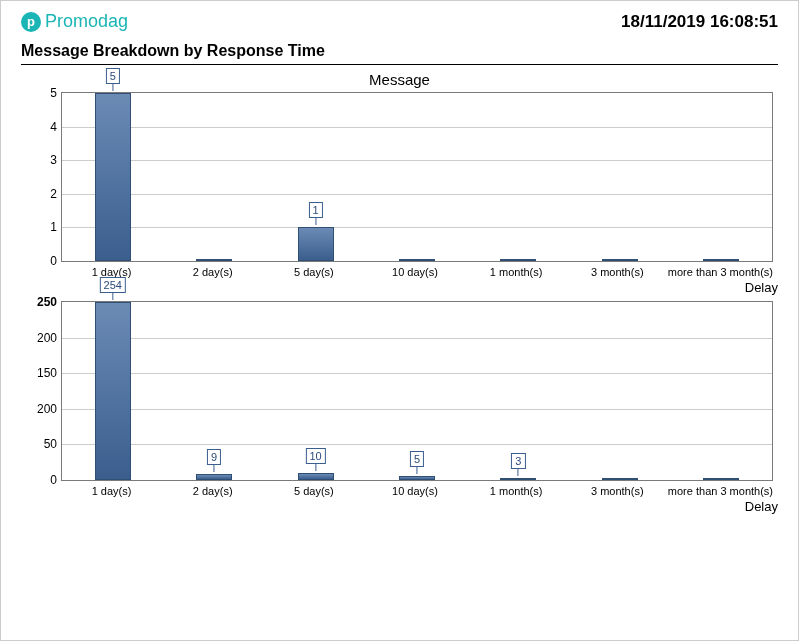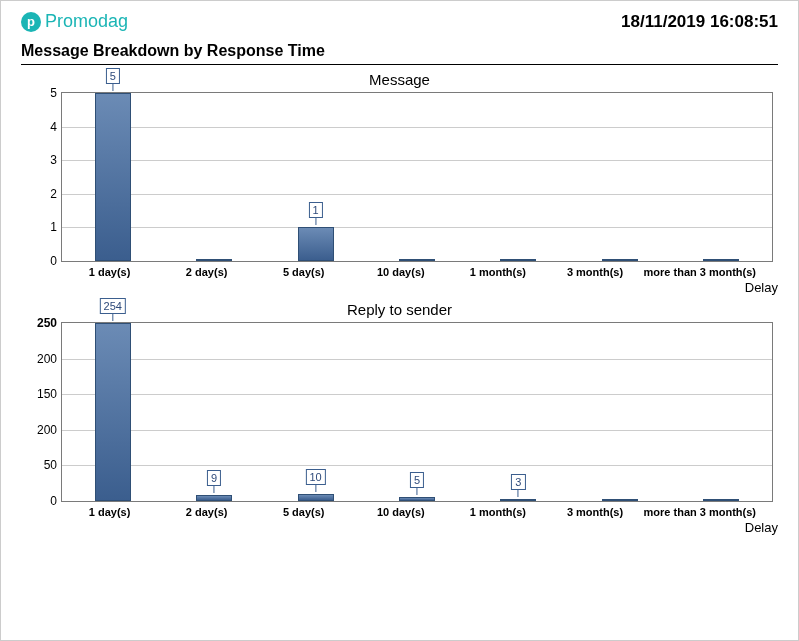--- a/index.html
+++ b/index.html
@@ -133,22 +133,21 @@
     top: 100%;
     left: 50%;
     width: 1px;
     height: 8px;
     background: #3b5e8e;
     transform: translateX(-50%);
   }
   .xticks {
     display: flex;
     margin-left: 40px;
-    margin-right: 22px;
-    font-weight: bold;
+    margin-right: 5px;
   }
   .xtick {
     flex: 1;
     text-align: center;
     font-size: 11px;
     padding-top: 4px;
     white-space: nowrap;
   }
   .xlabel {
     text-align: right;
@@ -222,21 +221,20 @@
         <div class="xtick">5 day(s)</div>
         <div class="xtick">10 day(s)</div>
         <div class="xtick">1 month(s)</div>
         <div class="xtick">3 month(s)</div>
         <div class="xtick">more than 3 month(s)</div>
       </div>
     <div class="xlabel">Delay</div>
   </div>
 
   <div class="chart-block second">
-    <div class="chart-title">Reply to sender</div>
     <div class="chart-frame">
       <div class="chart-plot" id="plot1">
           <div class="ytick" style="top: 100%;">0</div>
           <div class="gridline" style="top: 80%;"></div>
           <div class="ytick" style="top: 80%;">50</div>
           <div class="gridline" style="top: 60%;"></div>
           <div class="ytick" style="top: 60%;">200</div>
           <div class="gridline" style="top: 40%;"></div>
           <div class="ytick" style="top: 40%;">150</div>
           <div class="gridline" style="top: 20%;"></div>

